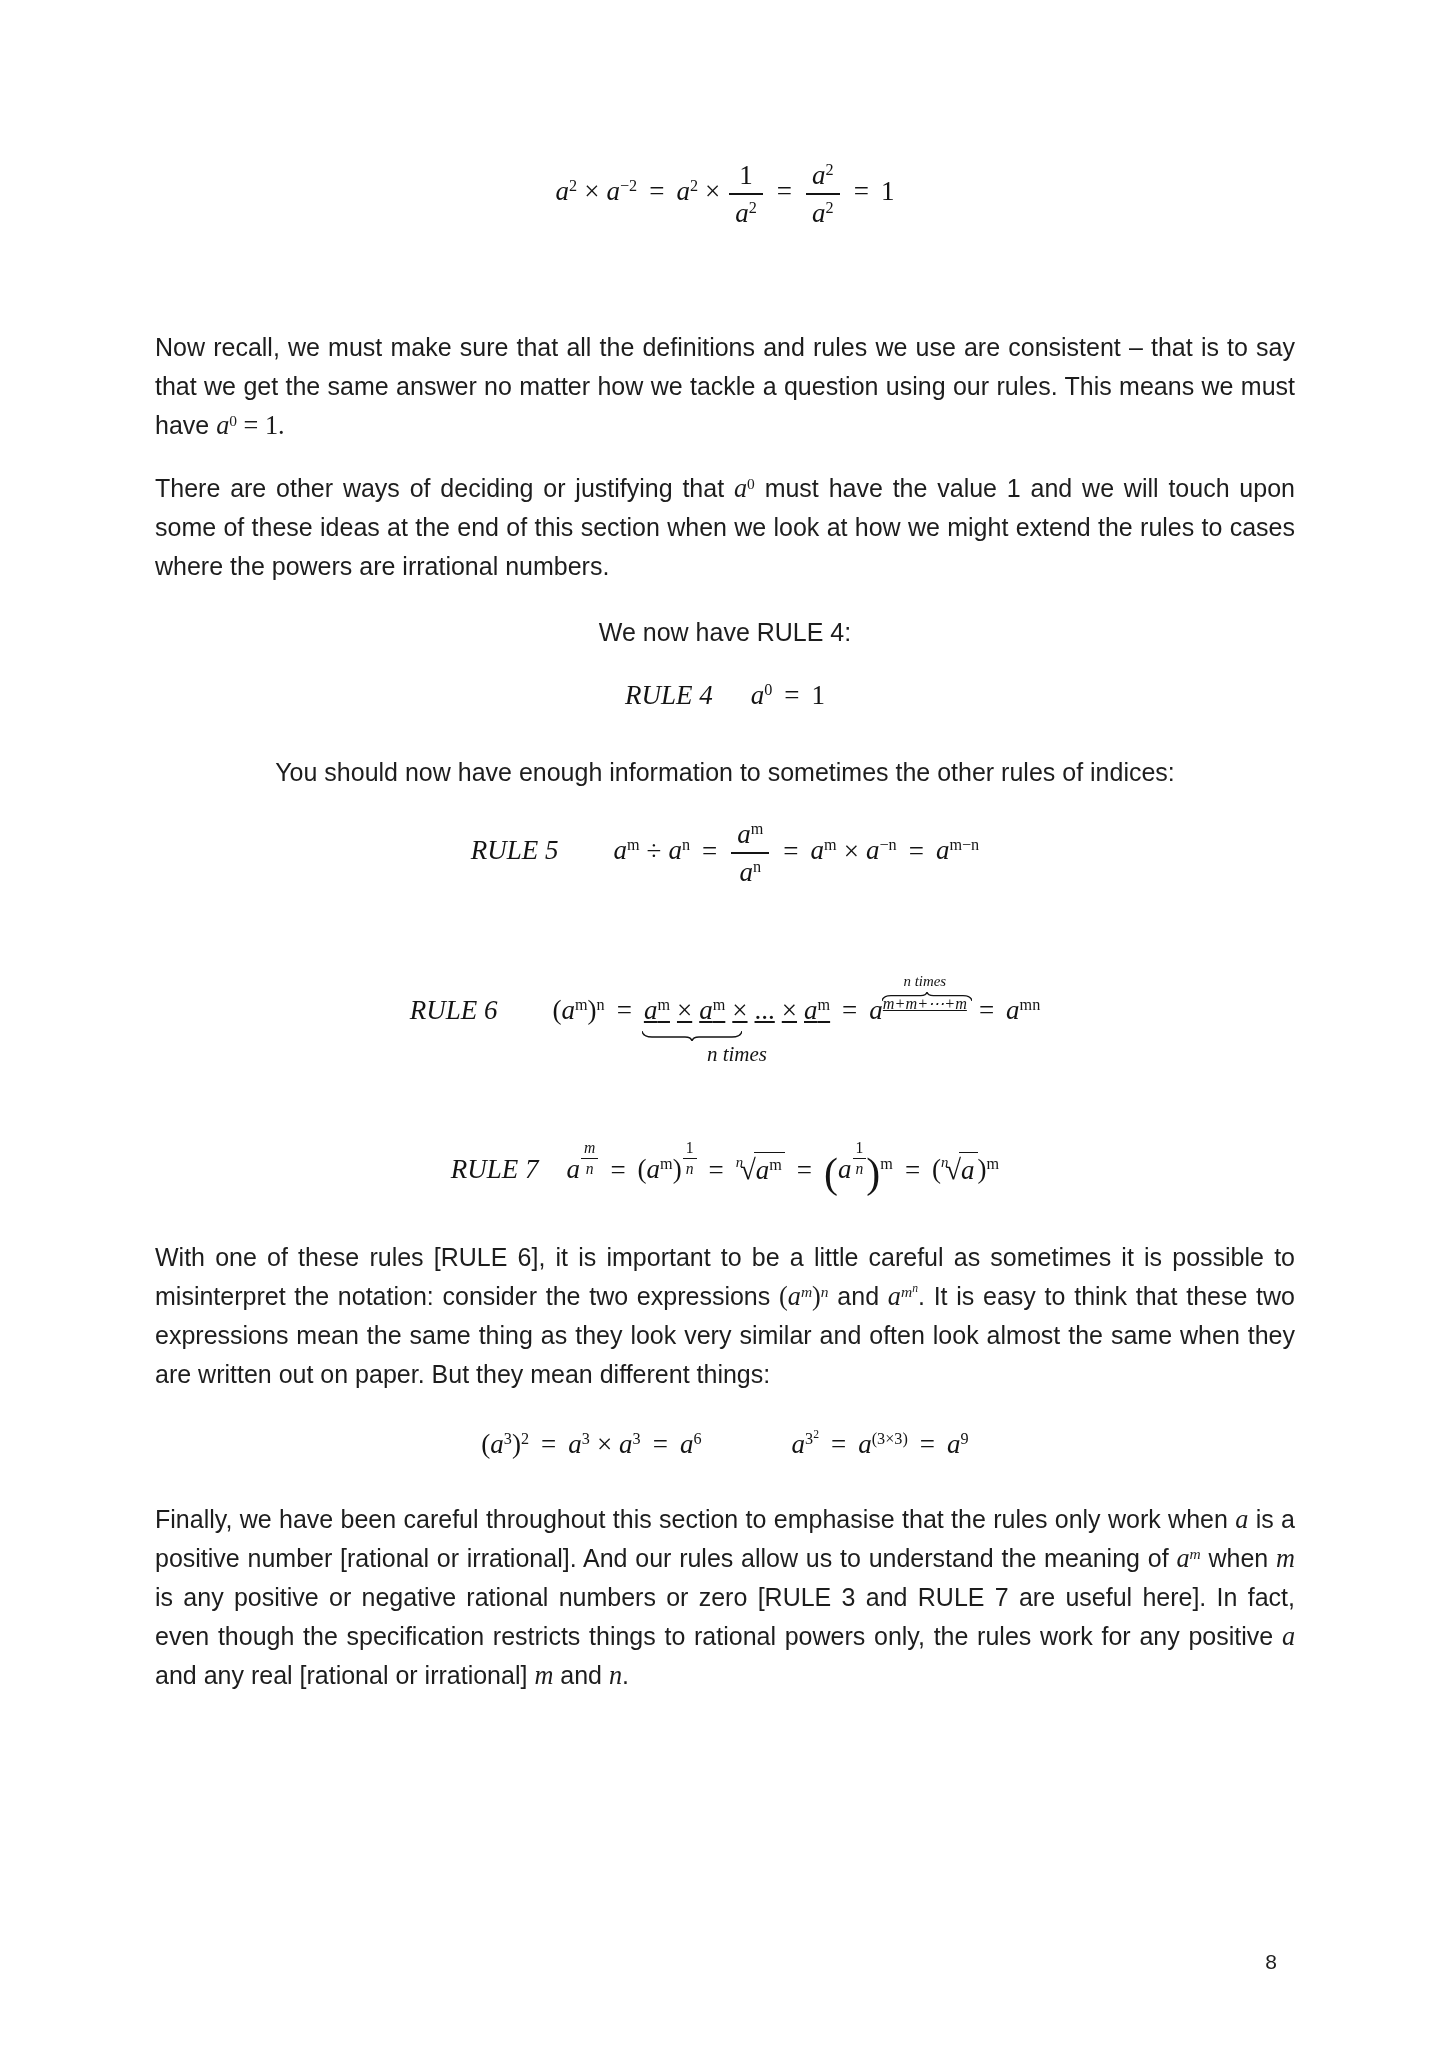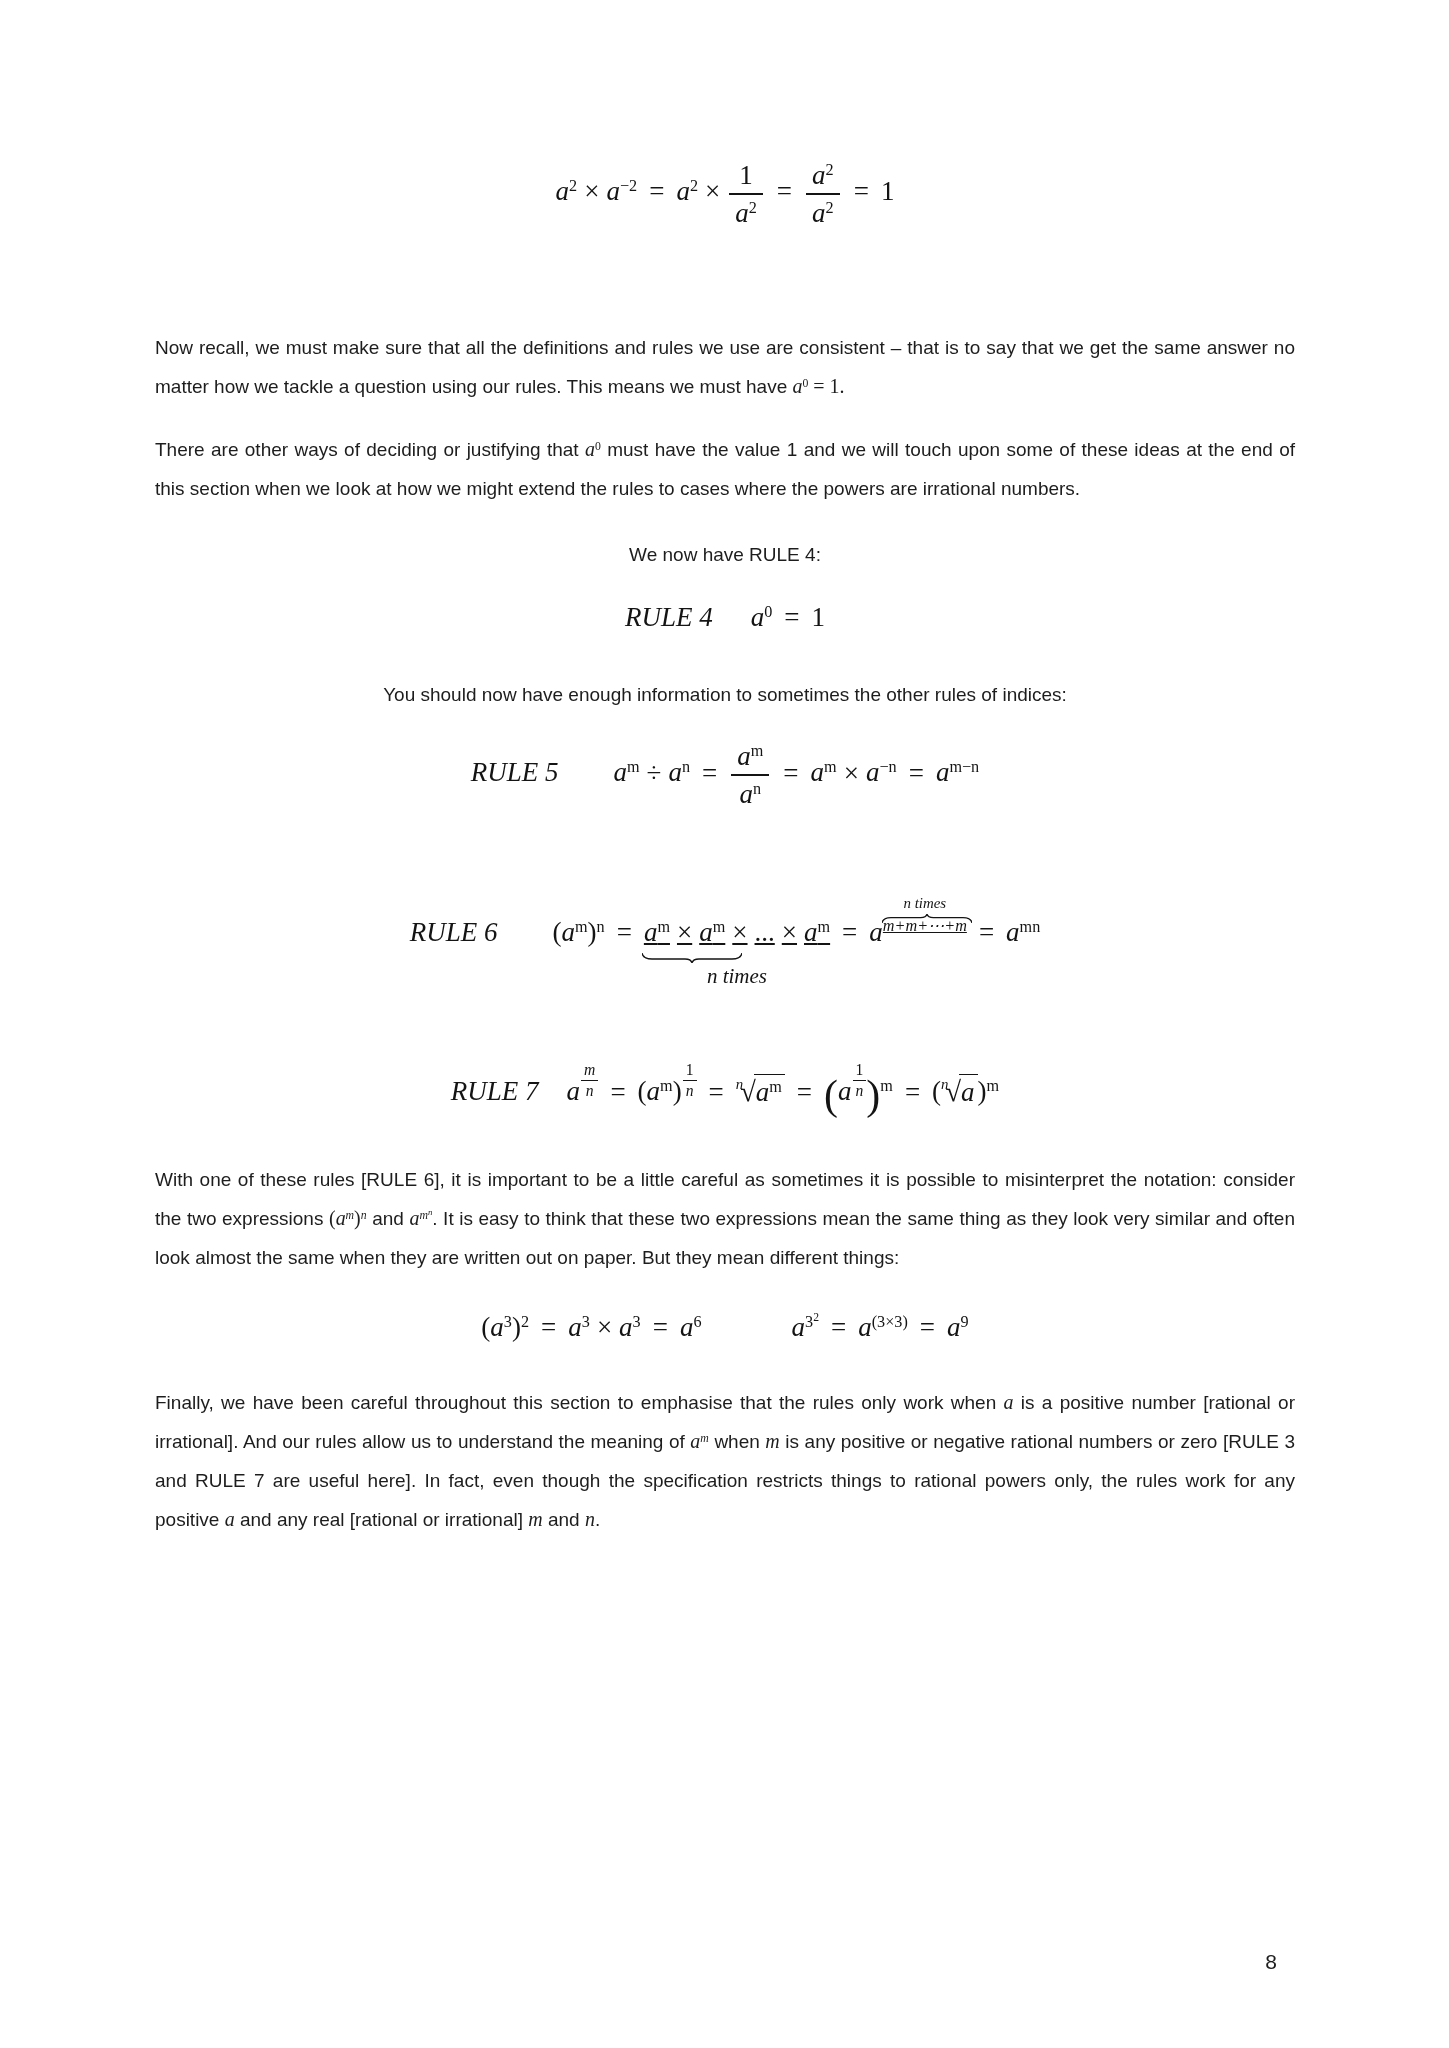--- a/index.html
+++ b/index.html
@@ -12,21 +12,21 @@
   }
   .page {
     position: relative;
     width: 1449px; height: 2048px;
     padding: 160px 154px 0 155px;
     overflow: hidden;
     background: #ffffff;
   }
   
   .para {
-    font-size: 19px;
+    font-size: 25px;
     line-height: 39px;
     text-align: justify;
     text-justify: inter-word;
     margin: 0 0 27px 0;
   }
   .single { text-align: center; }
   
   .imv { font-family: "Liberation Serif", "DejaVu Serif", serif; font-style: italic; font-size: 1.05em; }
   .imo { font-family: "Liberation Serif", "DejaVu Serif", serif; font-style: normal; font-size: 1.05em; }
   .sp1i { font-size: 0.62em; vertical-align: 0.5em; line-height: 0;

